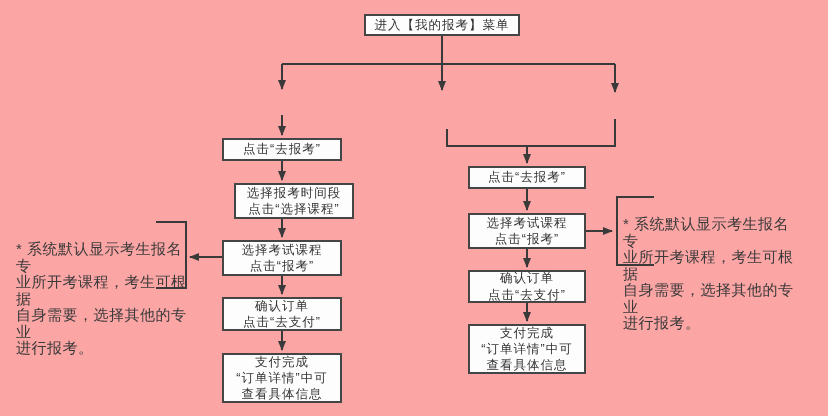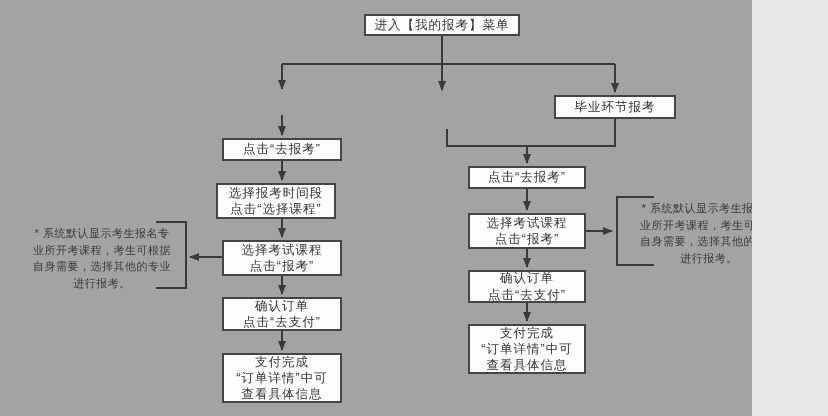--- a/index.html
+++ b/index.html
@@ -1,50 +1,51 @@
 <!DOCTYPE html>
 <html><head>
 <meta charset="utf-8">
 <style>
   html,body{margin:0;padding:0;background:#e8e8e8;}
   .stage{
     position:relative;
-    width:752px;height:416px;
-    background:#a3a3a3;
+    width:828px;height:416px;
+    background:#fca5a5;
     font-family:"Liberation Sans","DejaVu Sans",sans-serif;
     overflow:hidden;
   }
   .connectors{position:absolute;left:0;top:0;width:828px;height:416px;}
   .node{
     position:absolute;
     box-sizing:border-box;
     border:2px solid #454545;
     background:#fdfdfd;
     color:#333333;
     display:flex;align-items:center;justify-content:center;
     text-align:center;
     font-size:12.5px;
     line-height:1.3;
     white-space:pre-line;
     letter-spacing:1px;
   }
   .note{
     position:absolute;
     color:#3a3a3a;
-    font-size:11px;
+    font-size:15px;
     line-height:16.5px;
     white-space:pre-line;
-    text-align:center;
+    text-align:left;
     letter-spacing:0.5px;
+    margin-top:16px;
   }
   
   #n-start{left:364px;top:14px;width:156px;height:22px;}
   #n-l1{left:222px;top:92px;width:120px;height:23px;}
   #n-l2{left:222px;top:138px;width:120px;height:23px;}
-  #n-l3{left:216px;top:183px;width:120px;height:36px;}
+  #n-l3{left:234px;top:183px;width:120px;height:36px;}
   #n-l4{left:222px;top:240px;width:120px;height:36px;}
   #n-l5{left:222px;top:297px;width:120px;height:34px;}
   #n-l6{left:222px;top:353px;width:120px;height:50px;}
   #n-m0{left:380px;top:93px;width:135px;height:36px;}
   #n-m1{left:468px;top:166px;width:118px;height:23px;}
   #n-m2{left:468px;top:213px;width:118px;height:36px;}
   #n-m3{left:468px;top:270px;width:118px;height:33px;}
   #n-m4{left:468px;top:324px;width:118px;height:50px;}
   #n-r0{left:554px;top:95px;width:122px;height:24px;}
   #note-left{left:16px;top:225px;width:172px;}
@@ -98,21 +99,20 @@
 点击“选择课程”</div>
   <div class="node" id="n-l4">选择考试课程
 点击“报考”</div>
   <div class="node" id="n-l5">确认订单
 点击“去支付”</div>
   <div class="node" id="n-l6">支付完成
 “订单详情”中可
 查看具体信息</div>
 
 
-  <div class="node" id="n-r0">毕业环节报考</div>
 
   <div class="node" id="n-m1">点击“去报考”</div>
   <div class="node" id="n-m2">选择考试课程
 点击“报考”</div>
   <div class="node" id="n-m3">确认订单
 点击“去支付”</div>
   <div class="node" id="n-m4">支付完成
 “订单详情”中可
 查看具体信息</div>
 

